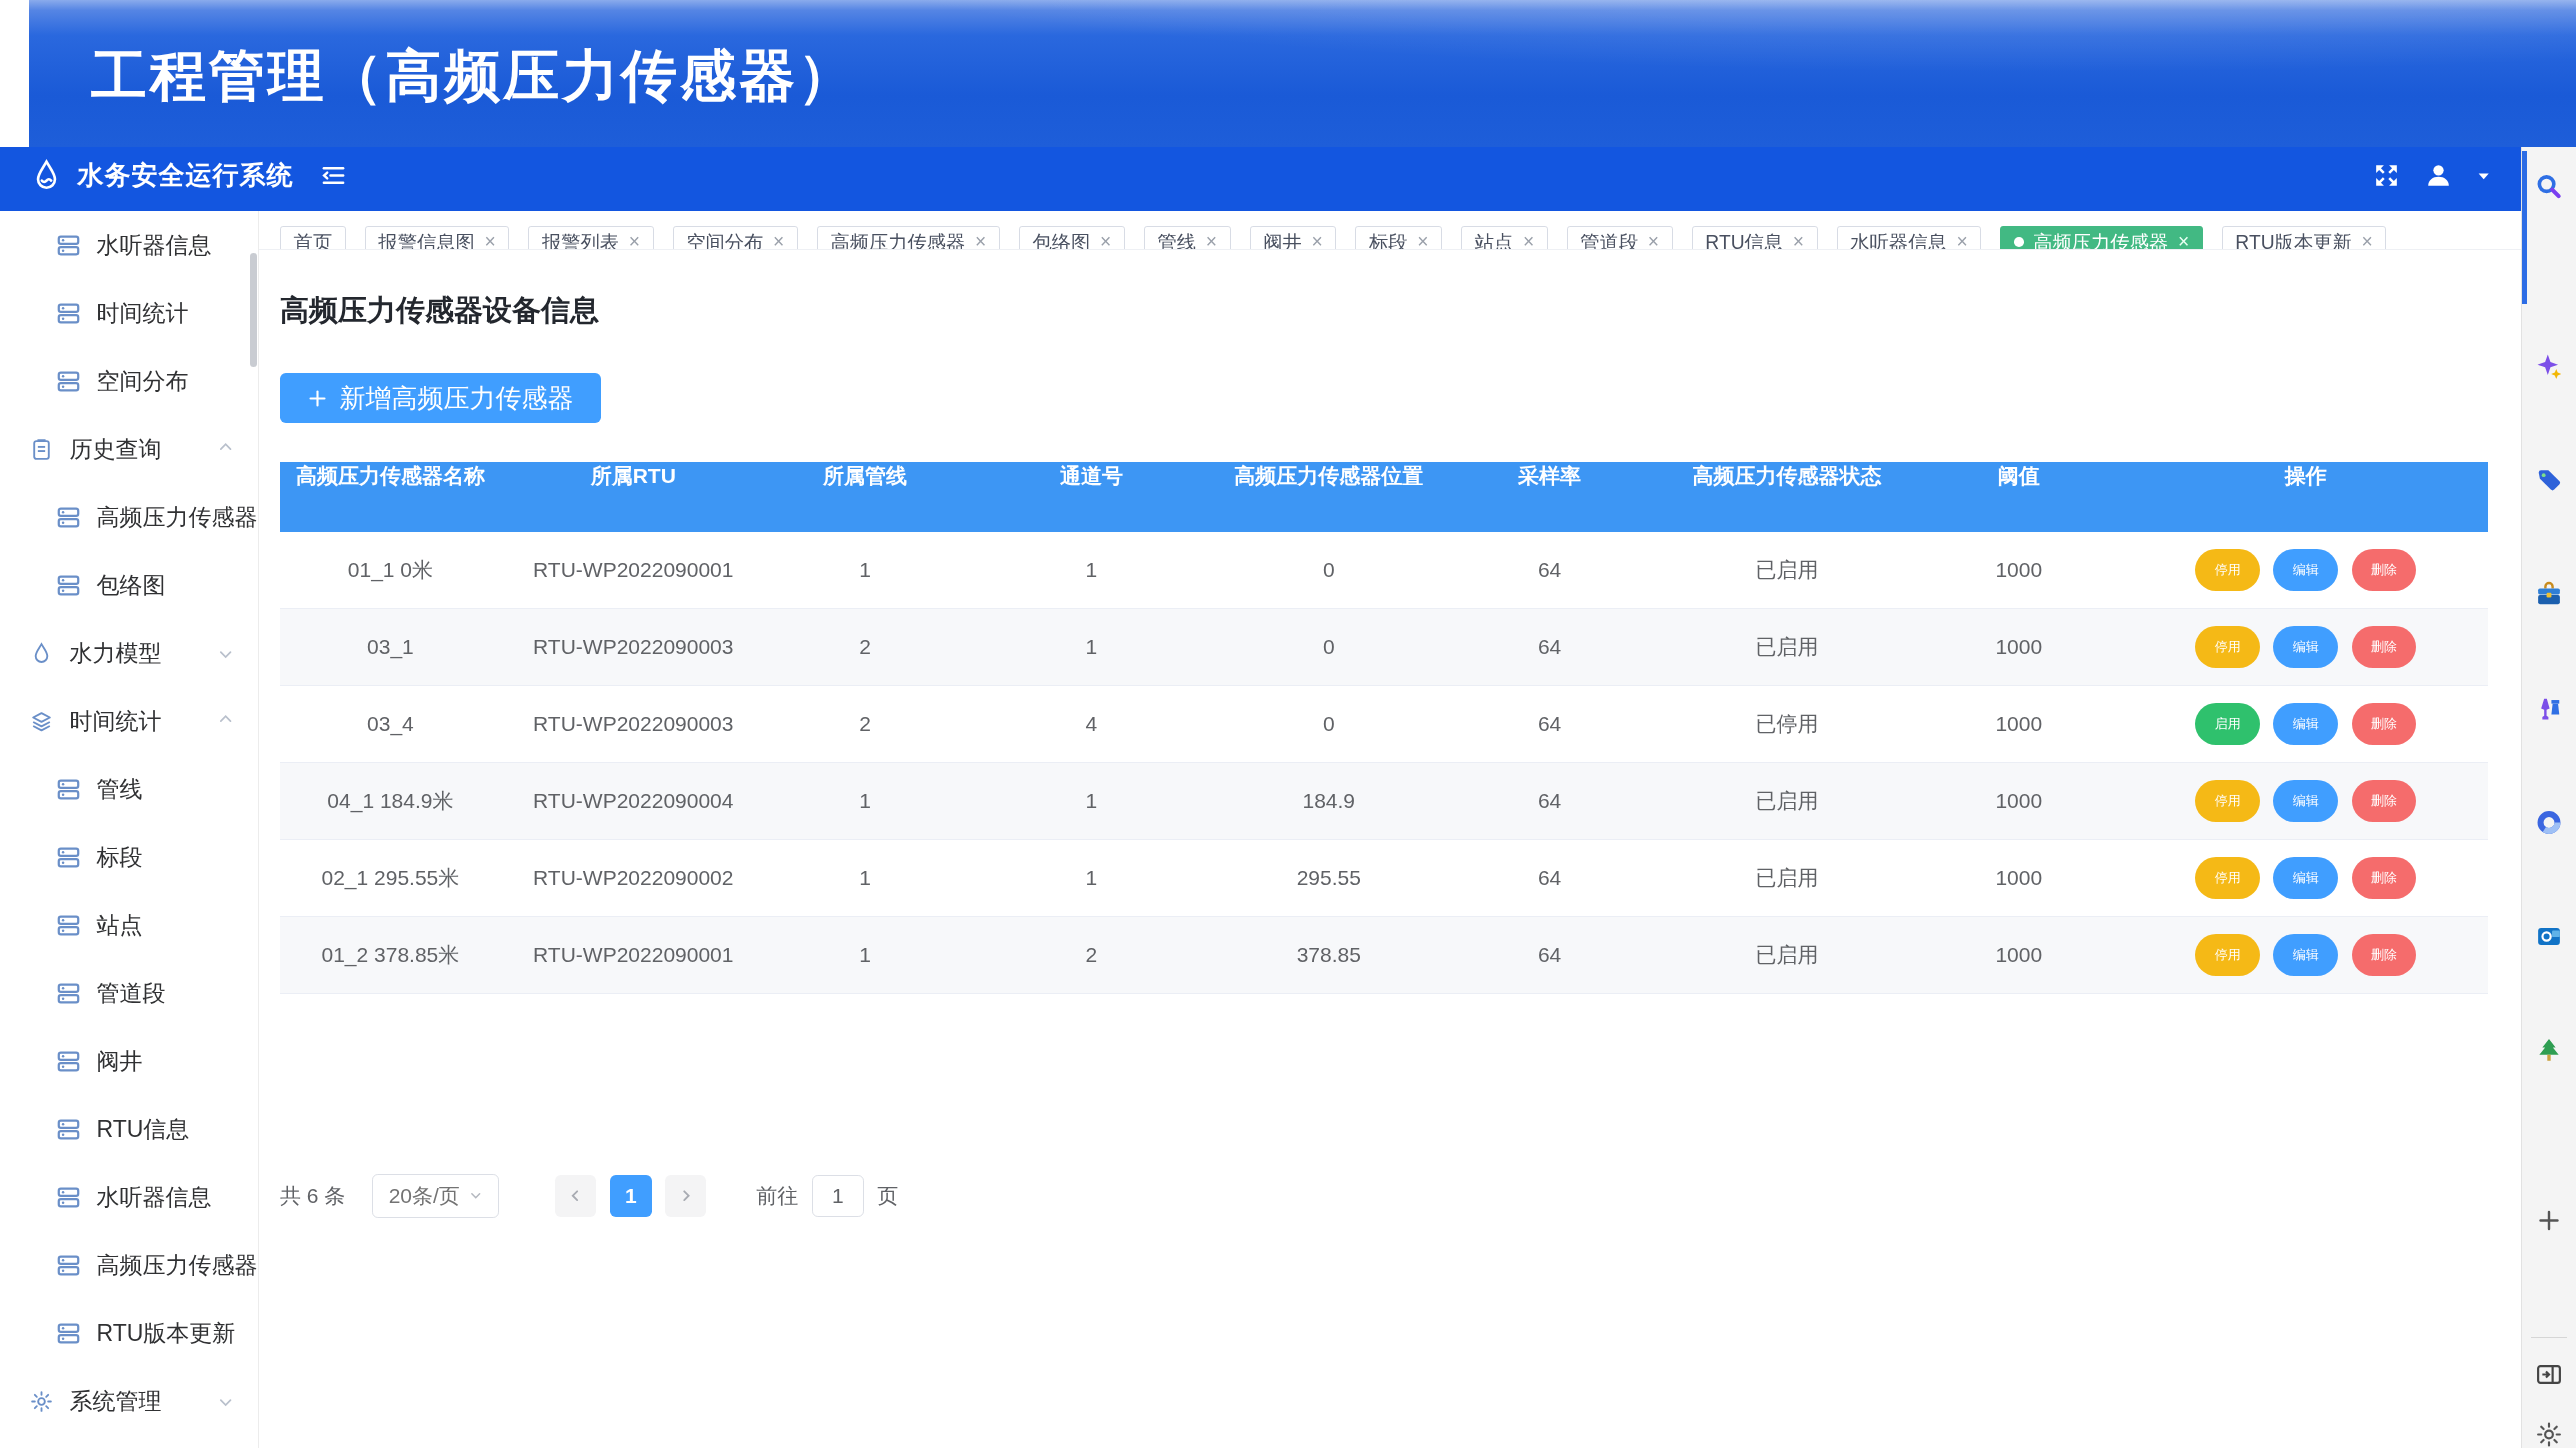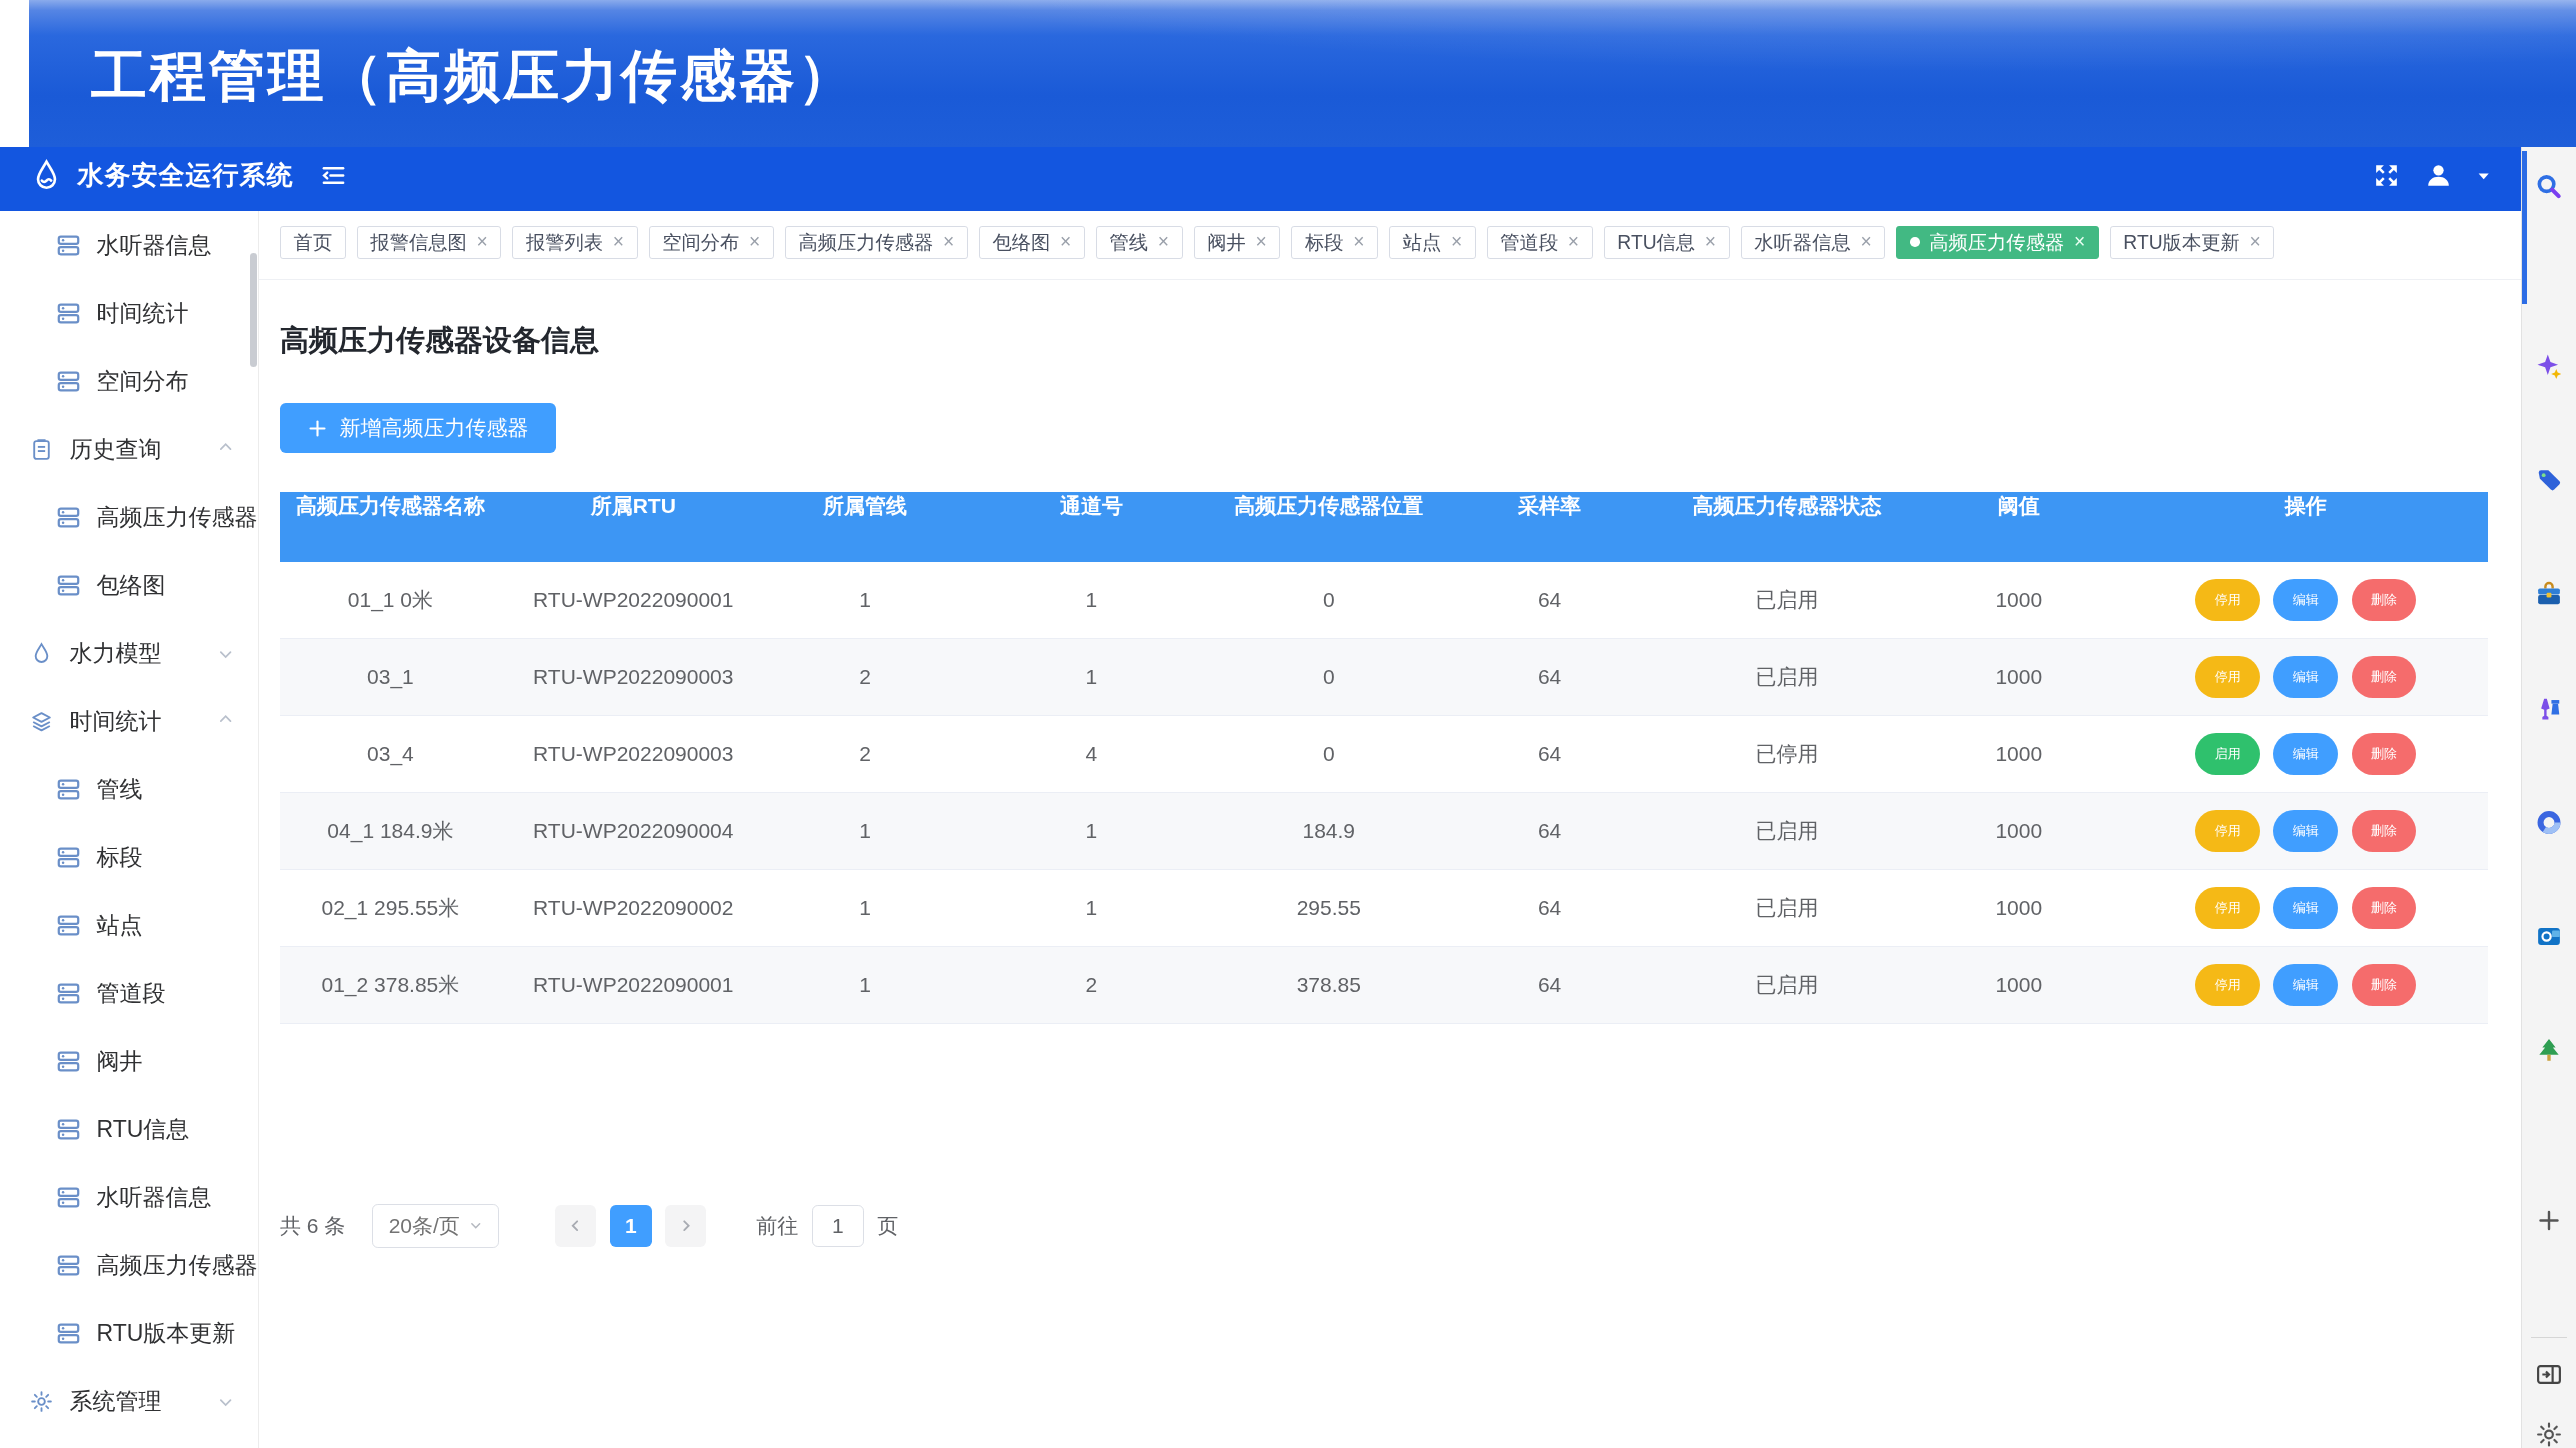--- a/index.html
+++ b/index.html
@@ -32,33 +32,33 @@
   .menu-item.leaf { padding-left:56px; }
   .menu-item.group { padding-left:29px; }
   .menu-item .icon { width:25px; height:25px; margin-right:15.5px; flex:0 0 auto; }
   .mi-label { white-space:nowrap; }
   .chev { position:absolute; right:23px; width:19.3px; height:19.3px; }
   .chev.up { transform:rotate(180deg); }
   .sidebar-thumb { position:absolute; right:1px; top:42px; width:6.8px; height:114px; background:#c9ccd2; border-radius:3.9px; }
 
   
   .main { position:absolute; left:259px; top:211px; width:2262px; height:1238px; background:#fff; }
-  .tab-bar { height:69px; display:flex; align-items:flex-start; gap:11px; padding:14.5px 9.7px 0 21px;
+  .tab-bar { height:39px; display:flex; align-items:flex-start; gap:19px; padding:14.5px 9.7px 0 21px;
     border-bottom:1px solid #eef0f4; overflow:hidden; }
   .tab { height:33px; display:inline-flex; align-items:center; gap:9.7px; padding:0 12.6px; background:#fff;
     border:1px solid #d8dce5; border-radius:2.9px; color:#495060; font-size:19.3px; white-space:nowrap; cursor:pointer; }
   .tab.active { background:var(--active-tab-green,#42b983); border-color:var(--active-tab-green,#42b983); color:#fff; }
   .tab-dot { width:9.7px; height:9.7px; border-radius:50%; background:#fff; }
   .tab-close { font-size:19.3px; line-height:1; color:#9aa0aa; }
   .tab.active .tab-close { color:#eafff3; }
 
   .content { padding:0 0 0 21px; }
   .page-title { margin-top:41px; font-size:29px; font-weight:bold; color:#23272e; }
   .add-btn { margin-top:42px; height:50px; padding:0 27px; border:none; border-radius:5.8px;
-    background:var(--primary,#409eff); color:#fff; font-size:21px; display:inline-flex; align-items:center; gap:11.6px;
+    background:var(--primary,#409eff); color:#fff; font-size:26px; display:inline-flex; align-items:center; gap:11.6px;
     cursor:pointer; font-family:inherit; }
   .add-btn .icon { width:21px; height:21px; }
 
   
   .table { margin-top:39px; width:2208px; }
   .thead { height:70px; background:var(--table-header-blue,#3d96f4); display:flex; align-items:flex-start; }
   .th { color:#fff; font-size:21px; font-weight:bold; text-align:center; }
   .tr { height:77px; display:flex; align-items:center; border-bottom:1px solid #ebeef5; background:#fff; }
   .tr.striped { background:#f7f8fa; }
   .td { font-size:21px; color:#606266; text-align:center; display:flex; align-items:center; justify-content:center; }

